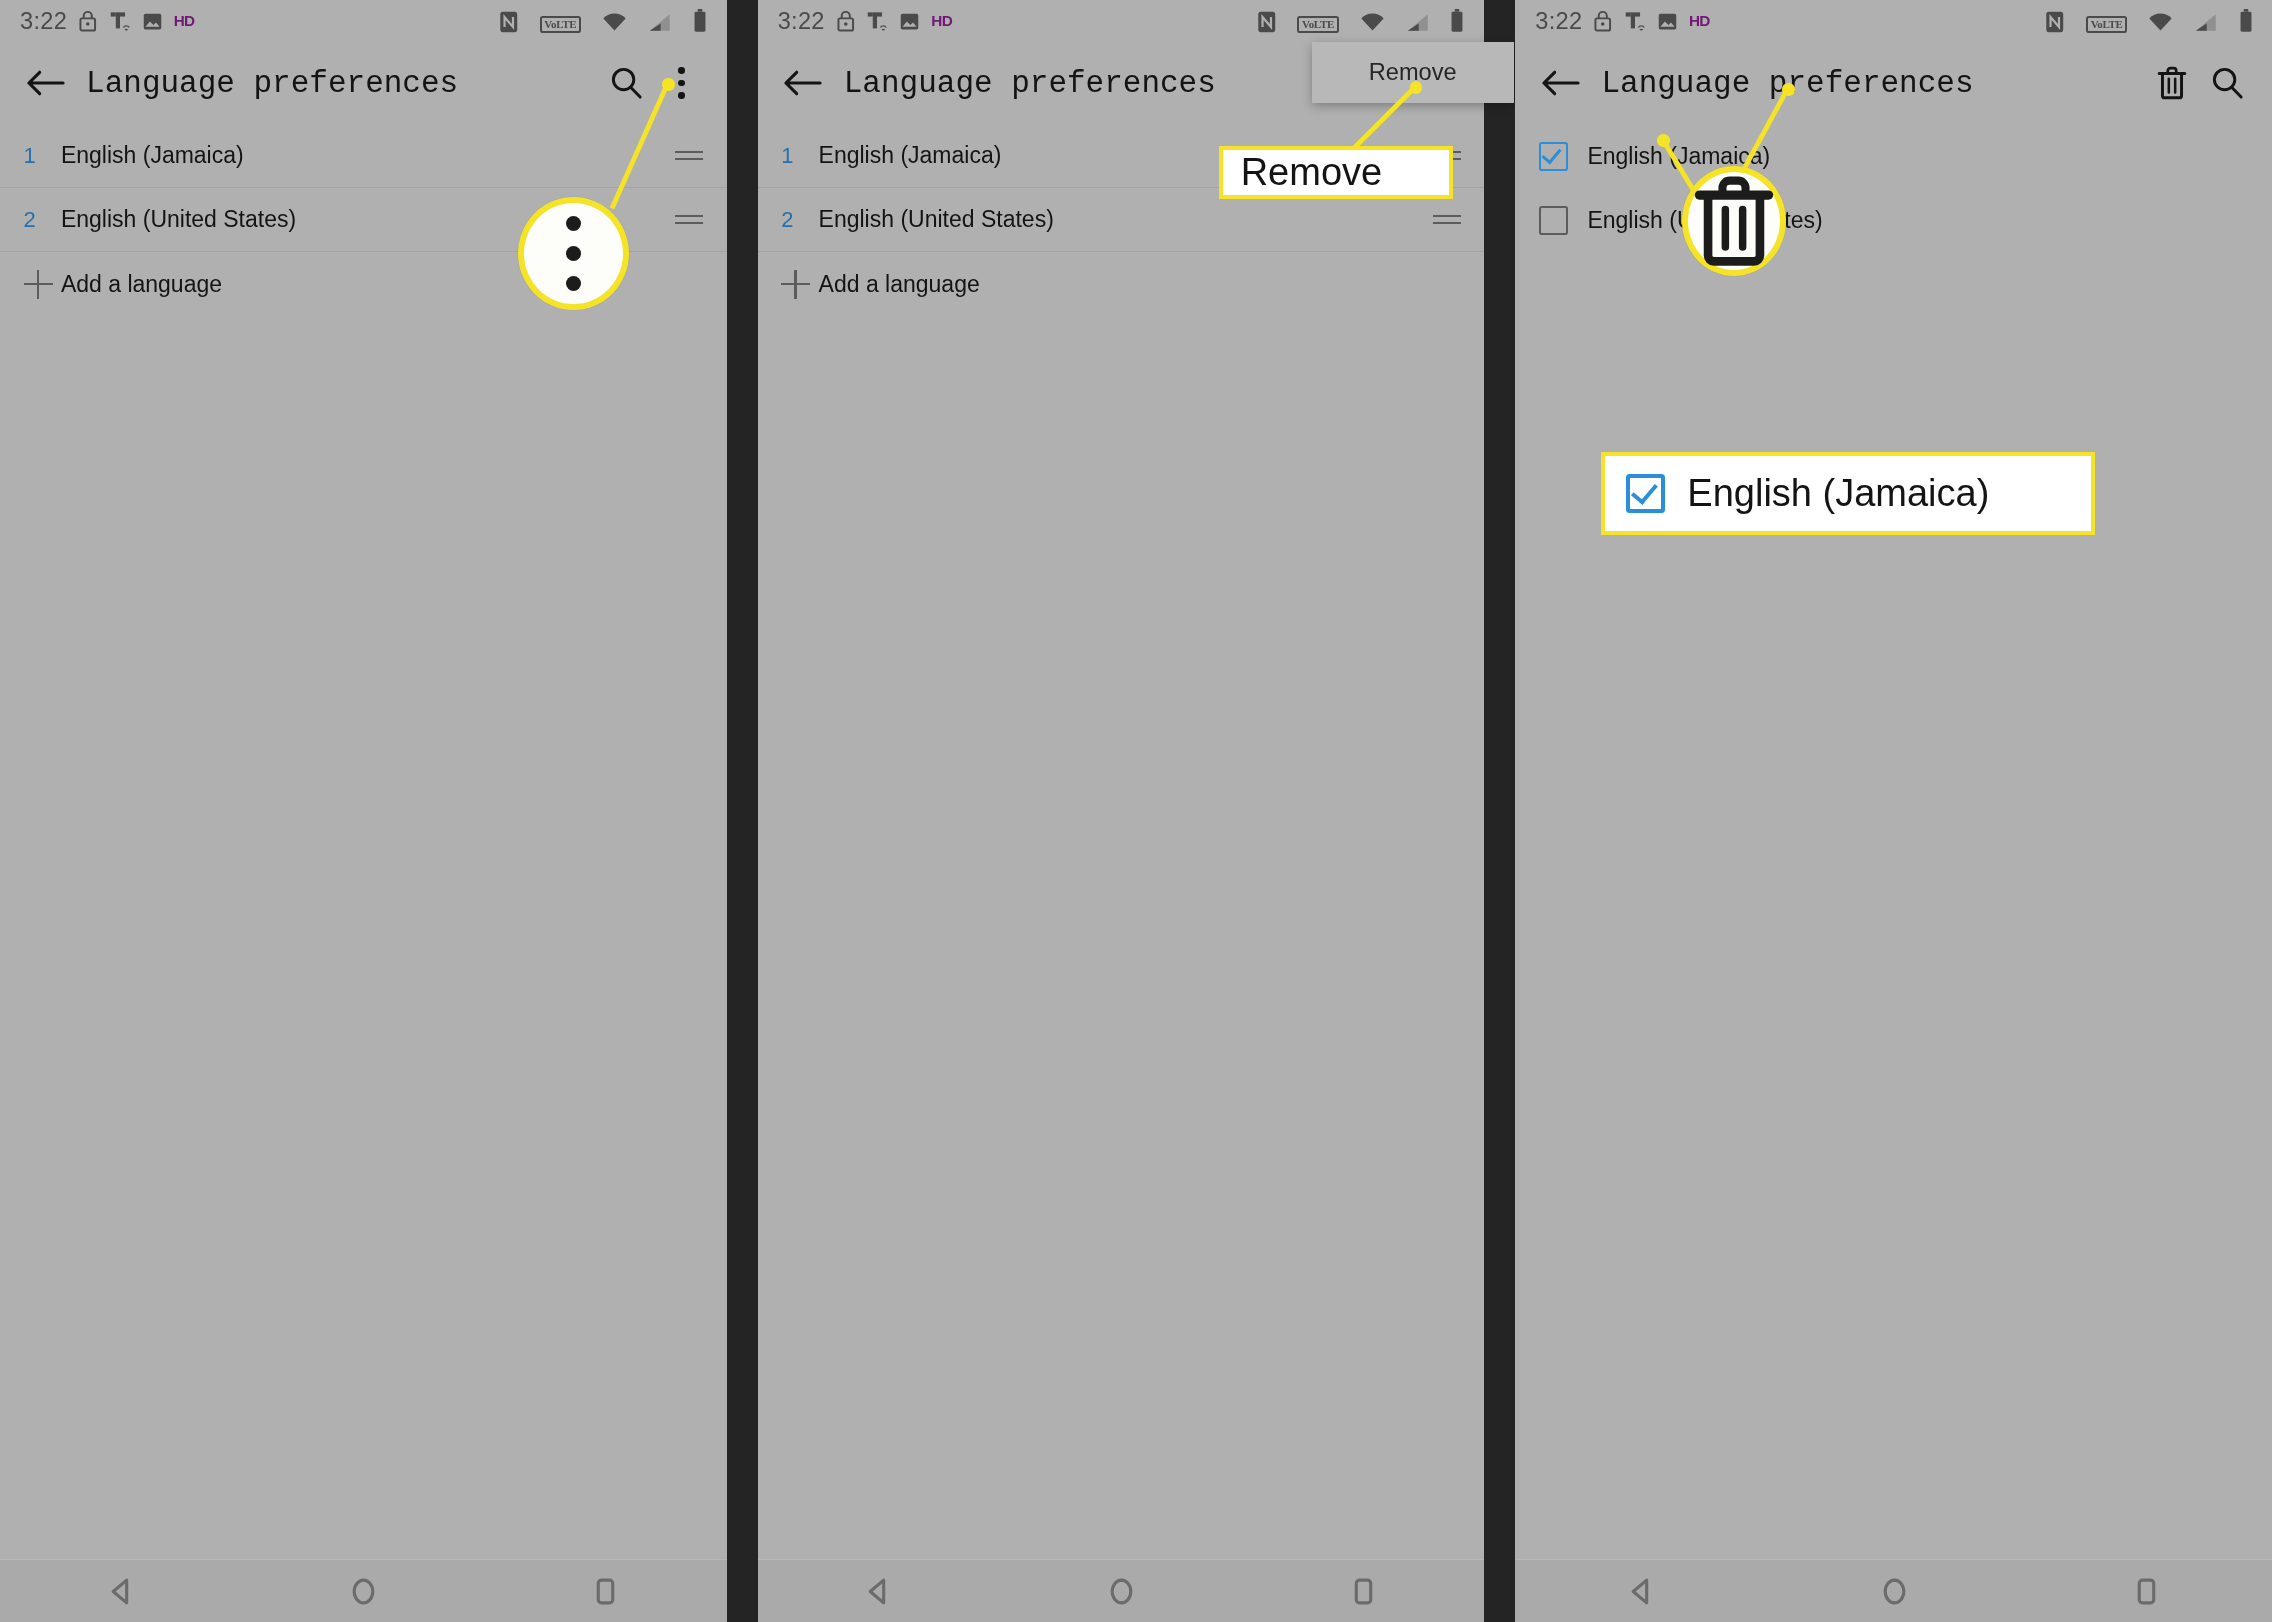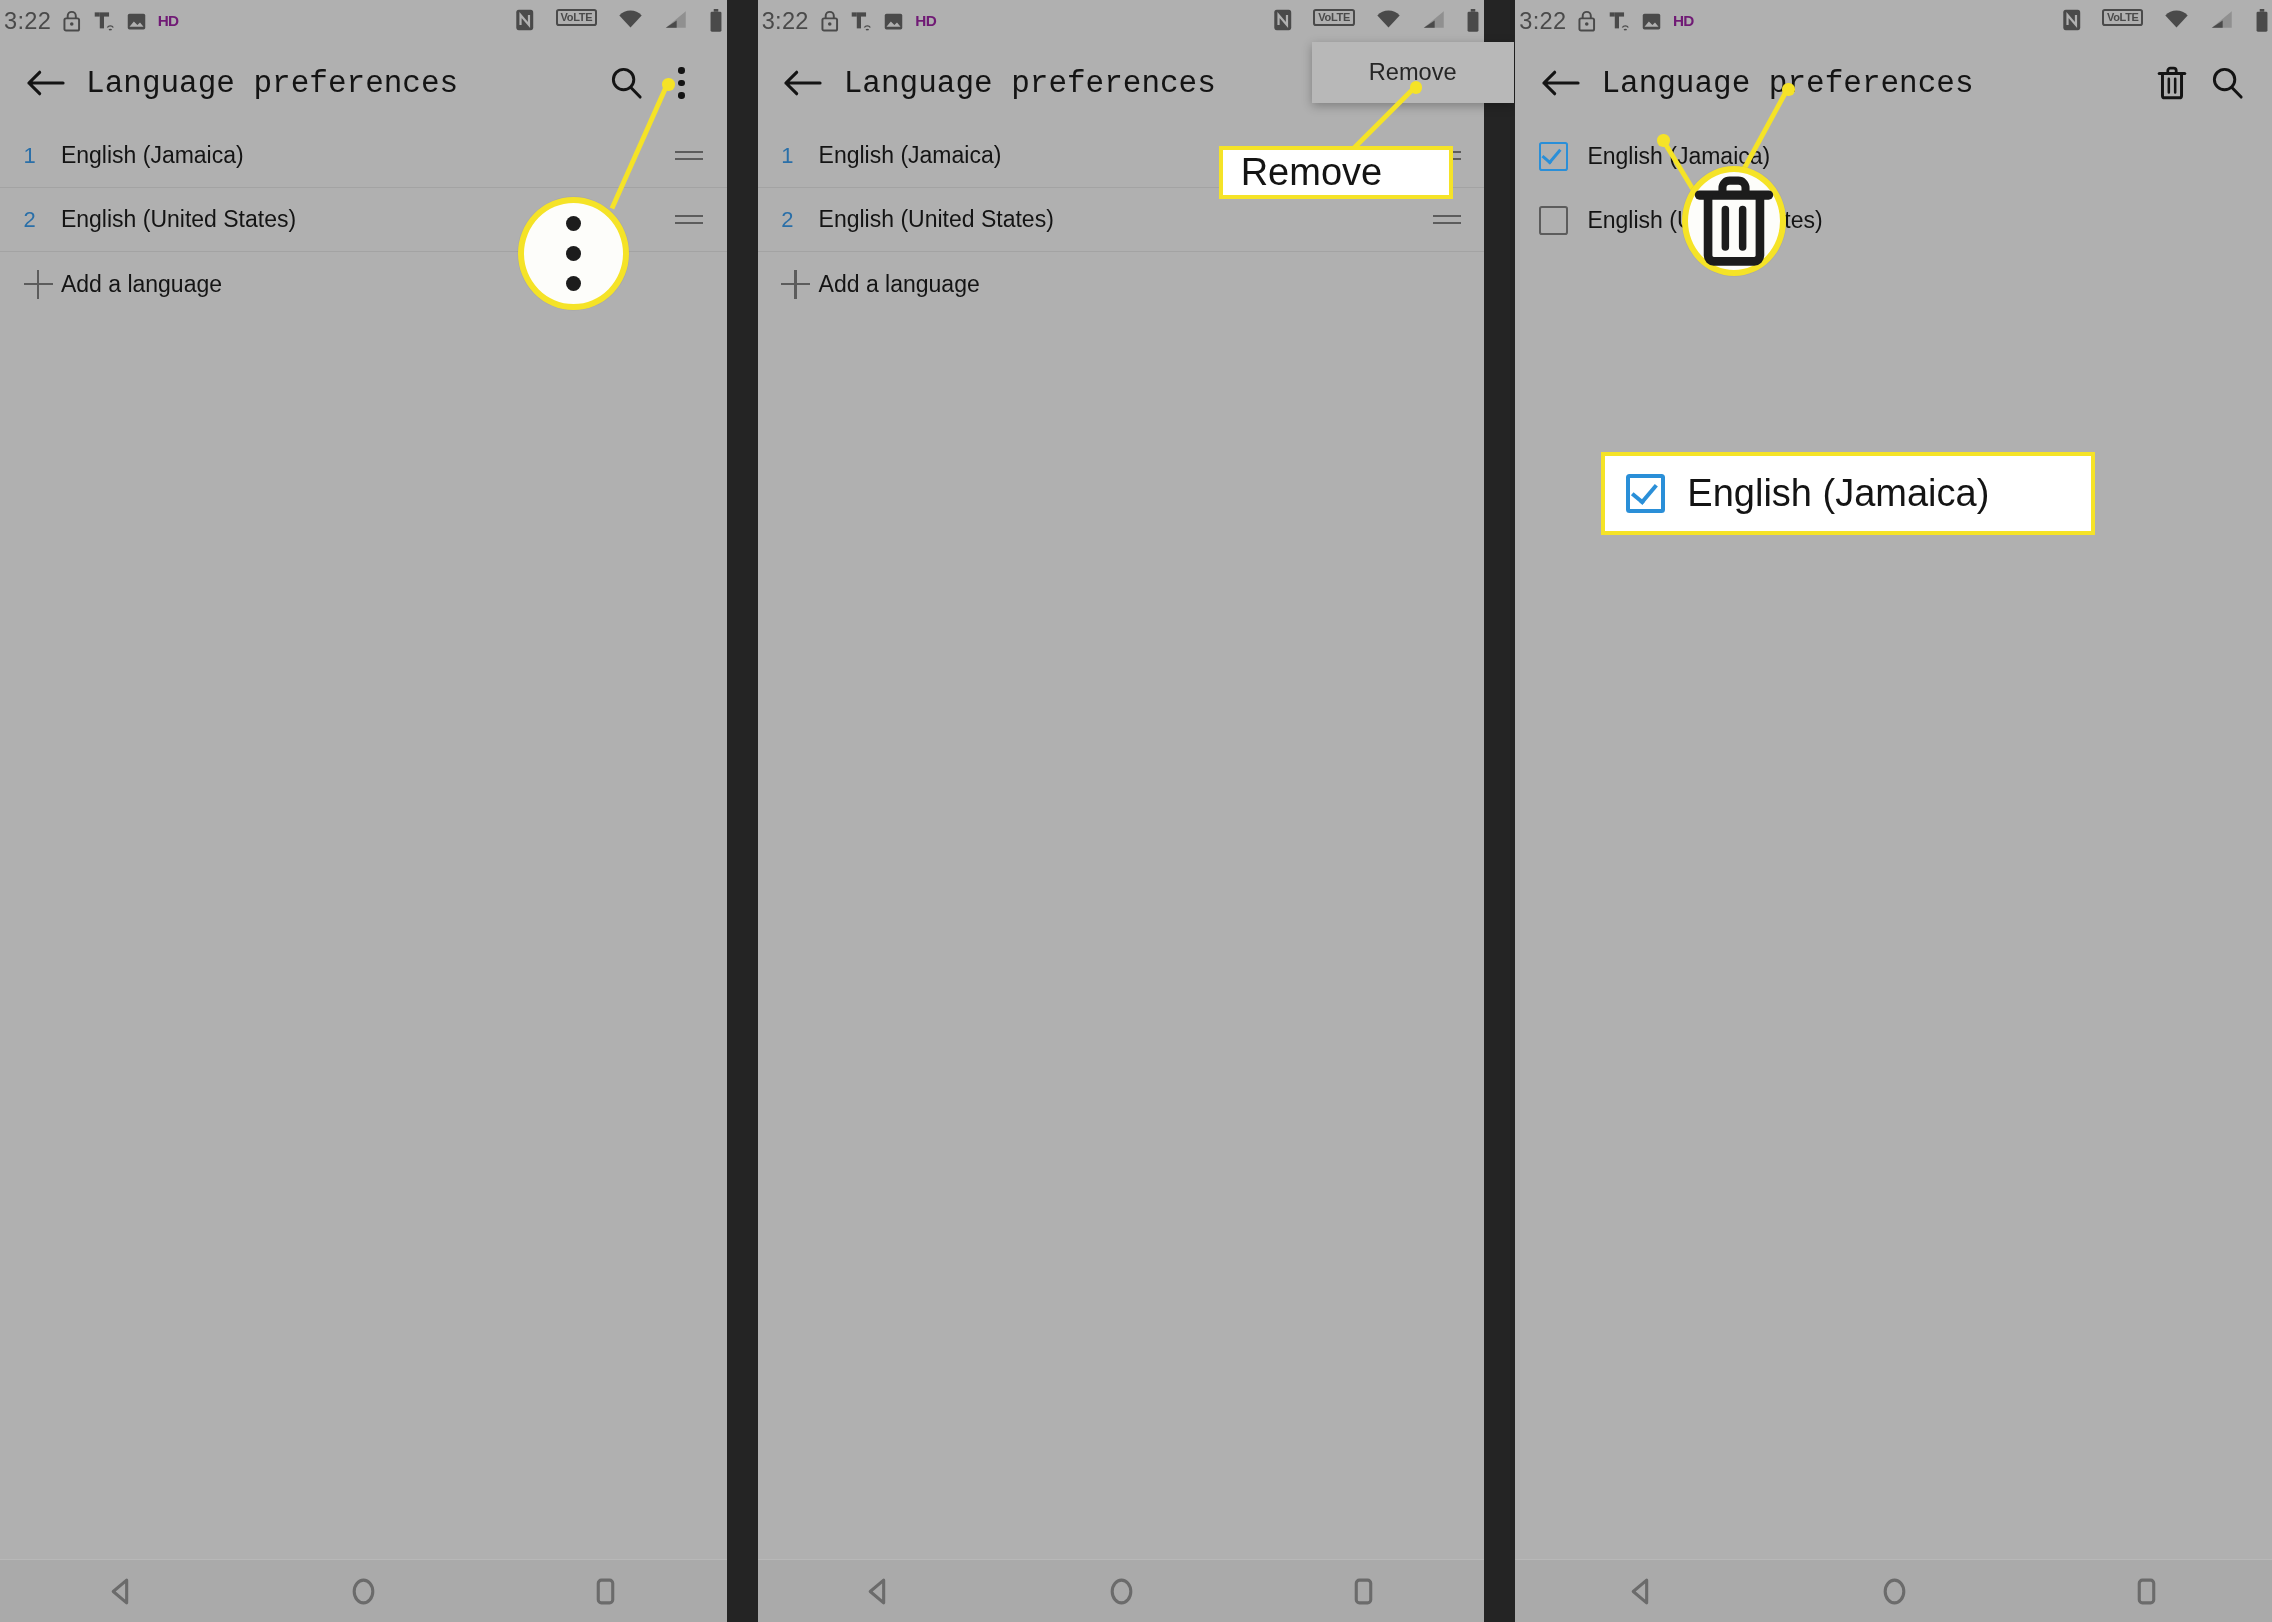--- a/index.html
+++ b/index.html
@@ -26,25 +26,25 @@
   .panel.p1 { width:727px; }
   .panel.p2 { width:727px; }
   .panel.p3 { width:758px; }
 
   
   .statusbar {
     position:relative;
     height:42px;
     display:flex;
     align-items:center;
-    padding:0 4px;
+    padding:0 20px;
     color:#4a4a4a;
   }
   .sb-left { display:flex; align-items:center; gap:11px; }
-  .sb-right { margin-left:auto; display:flex; align-items:flex-start; gap:21px; }
+  .sb-right { margin-left:auto; display:flex; align-items:flex-end; gap:21px;font-family:Liberation Serif, serif; }
   .clock { font-size:23.6px; letter-spacing:0.3px; color:#4a4a4a; font-family:"Liberation Sans",sans-serif; }
   .sb-icon { display:inline-flex; align-items:center; }
   .volte-badge {
     border:2.1px solid #4a4a4a;
     border-radius:2.8px;
     font-size:11px;
     font-weight:bold;
     padding:0.7px 2.8px;
     color:#4a4a4a;
     line-height:1;

